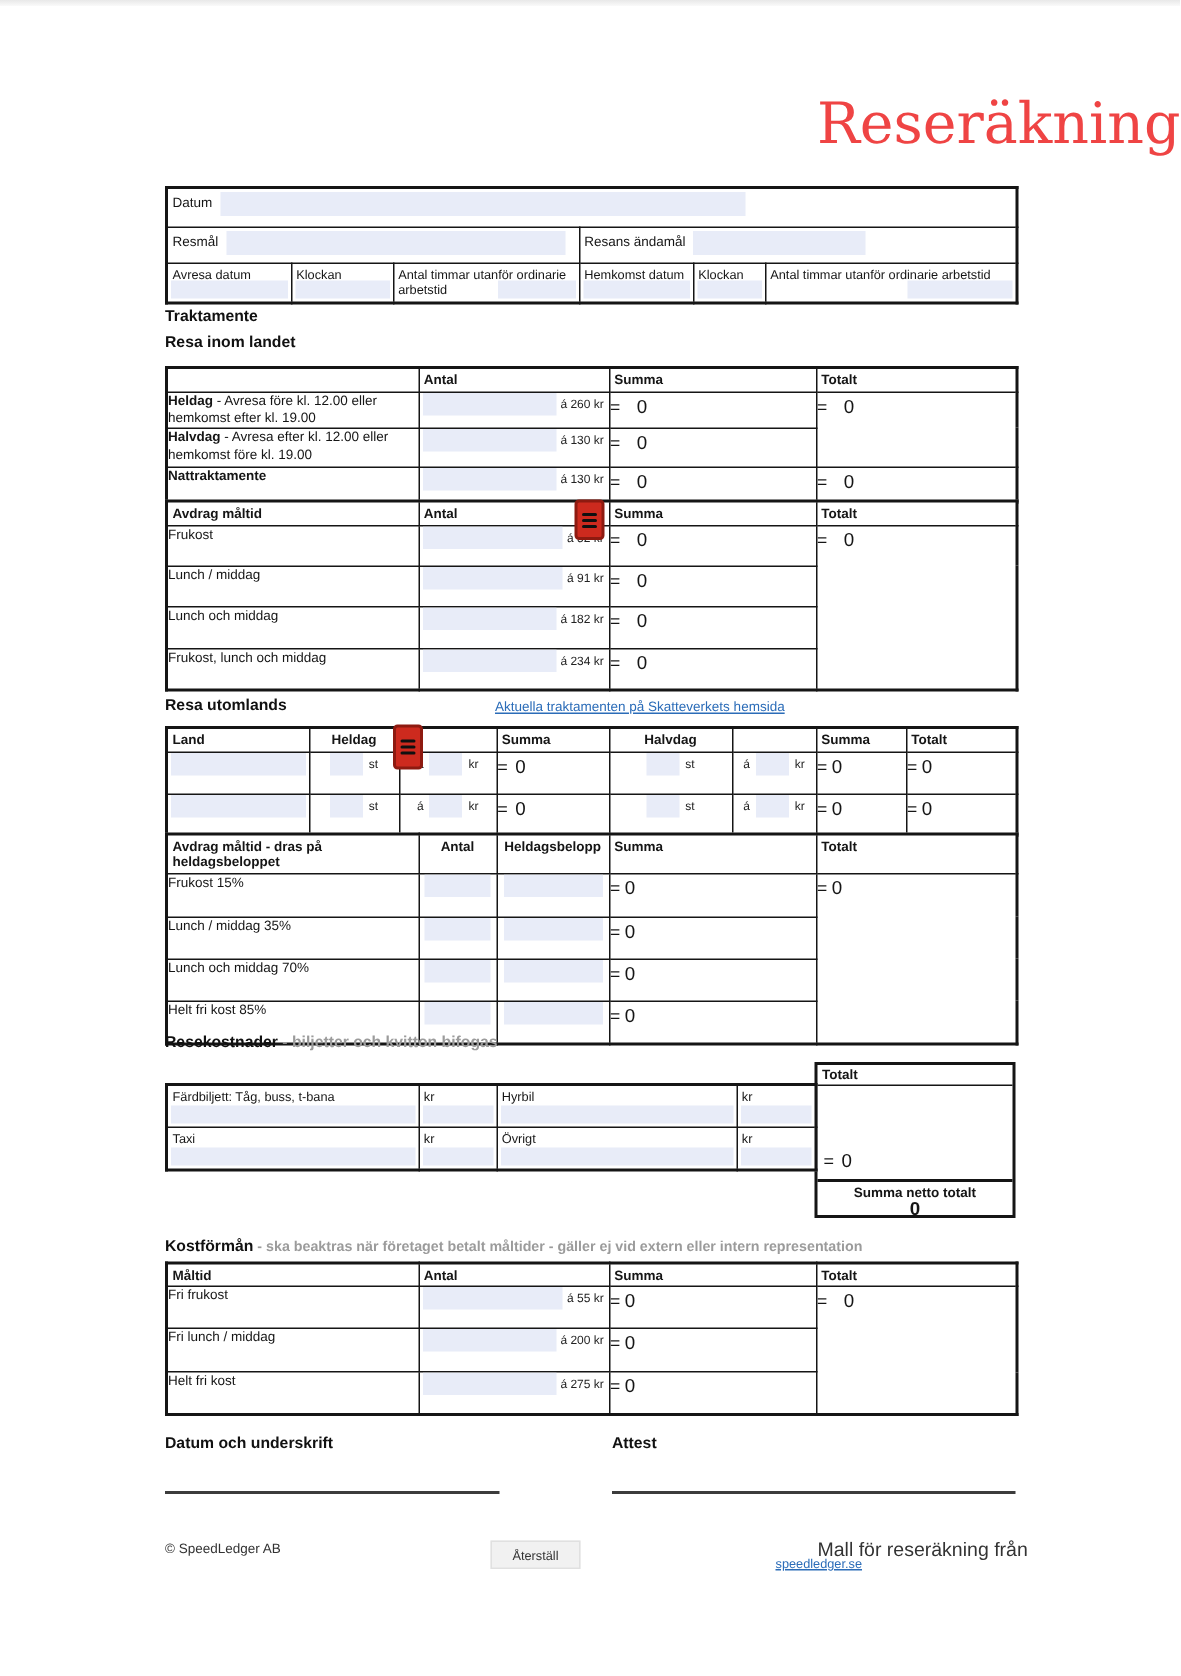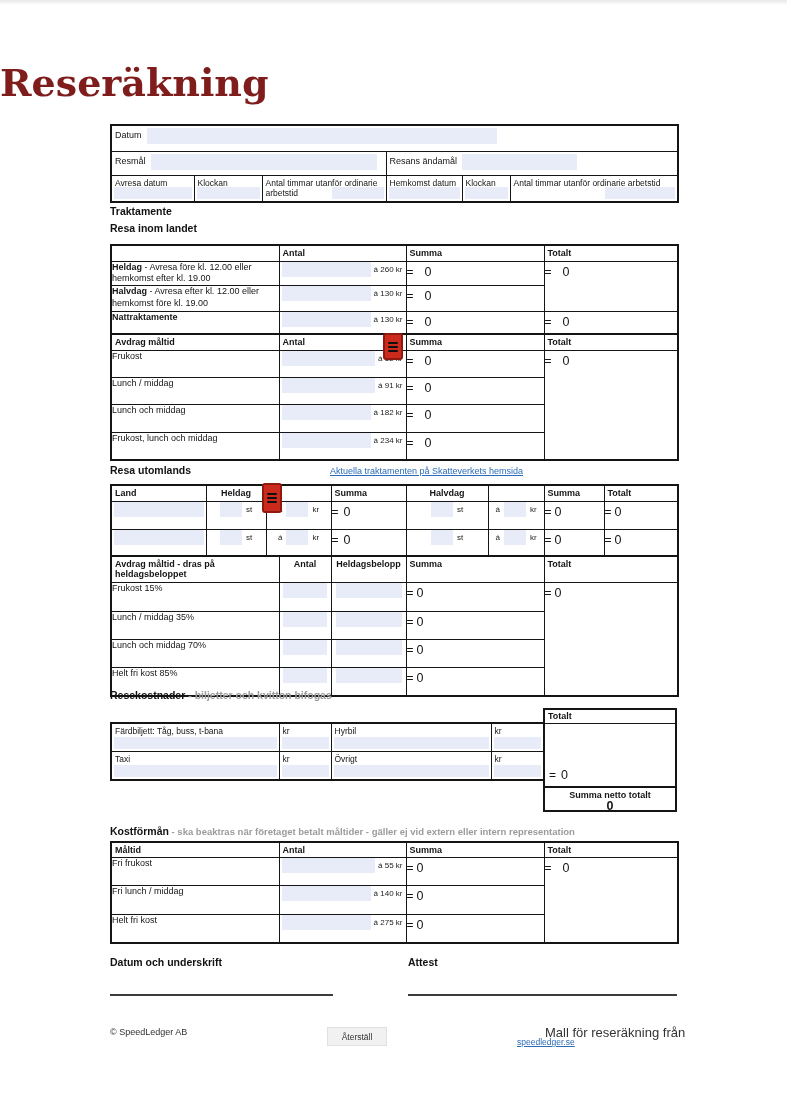--- a/index.html
+++ b/index.html
@@ -1,21 +1,21 @@
 <!DOCTYPE html>
 <html><head>
 <meta charset="utf-8">
 <style>
   *{box-sizing:border-box}
   html,body{margin:0;padding:0;background:#fff}
   body{font-family:"Liberation Sans",sans-serif;color:#151515}
   .page{position:relative;width:787px;height:1117px;margin:0 auto;background:#fff;overflow:hidden}
   .pagetop{position:absolute;top:0;left:0;width:100%;height:4px;background:linear-gradient(#e8e8e8,#fafafa)}
-  .title{position:absolute;top:60px;left:0;width:100%;text-align:left;
-         font-family:"DejaVu Serif","Liberation Serif",serif;font-weight:bold;font-size:38px;color:#7f1d1d}
+  .title{position:absolute;top:60px;left:0;width:100%;text-align:right;
+         font-family:"DejaVu Serif","Liberation Serif",serif;font-weight:normal;font-size:38px;color:#ef4444}
   table.tbl{position:absolute;border-collapse:collapse;table-layout:fixed;border:2px solid #151515;background:#fff}
   .tbl td{border:1px solid #151515;position:relative;overflow:hidden;vertical-align:top;padding:0}
   .hrow td{font-weight:bold;font-size:9px;padding:2px 3px;line-height:1.15}
   .lcell{font-size:9px;padding:2px 3px;line-height:1.3}
   .midv{vertical-align:middle}
   .aflex{display:flex;align-items:center;padding:0 2px;gap:3px}
   .cflex{display:flex;align-items:center;justify-content:center;gap:4px;padding:0 2px}
   input.fld{background:#e8ecf8;border:0;outline:0;height:15px;min-width:0;font:9px "Liberation Sans",sans-serif;padding:0 2px}
   .afld{flex:1}
   .ufld{width:22px;height:13px}
@@ -489,21 +489,21 @@
             </div>
       </td>
       <td class="sumcell"><span class="eq">=</span><span class="val g3">0</span></td>
       <td class="botcell" rowspan="3"><span class="eq">=</span><span class="val g10">0</span></td>
     </tr>
     <tr style="height:29px">
       <td class="lcell">Fri lunch / middag</td>
       <td class="midv">
         <div class="aflex">
               <input class="fld afld" style="">
-              <span class="rate">á 140 kr</span>
+              <span class="rate">á 200 kr</span>
             </div>
       </td>
       <td class="sumcell"><span class="eq">=</span><span class="val g3">0</span></td>
     </tr>
     <tr style="height:28px">
       <td class="lcell">Helt fri kost</td>
       <td class="midv">
         <div class="aflex">
               <input class="fld afld" style="">
               <span class="rate">á 275 kr</span>

